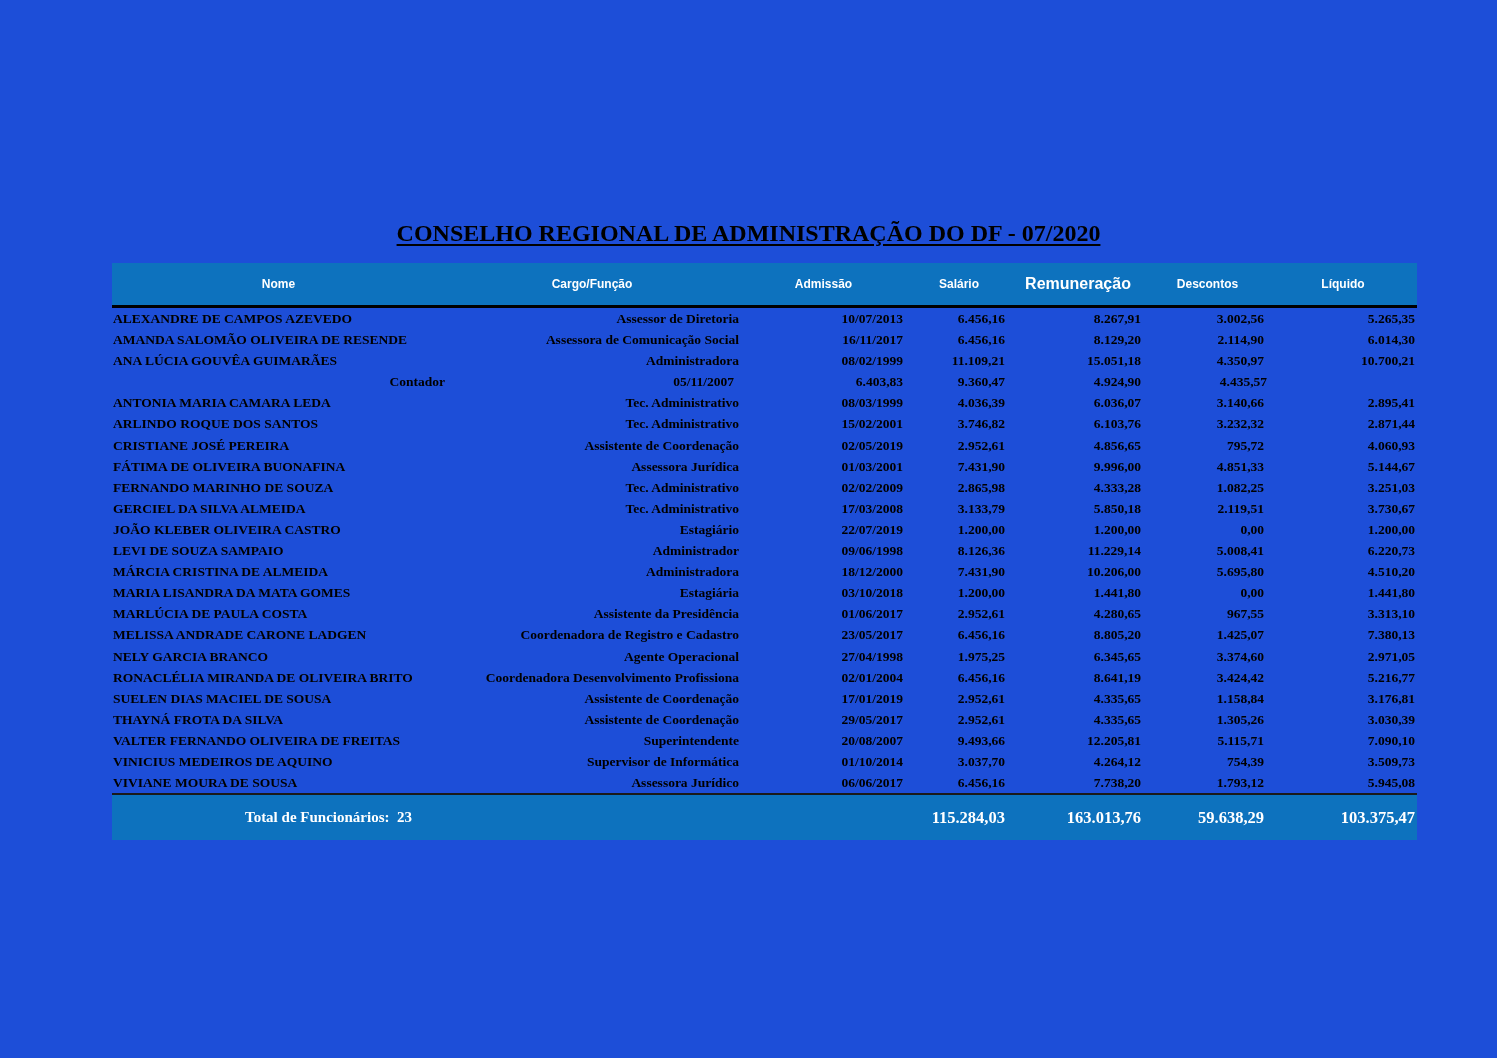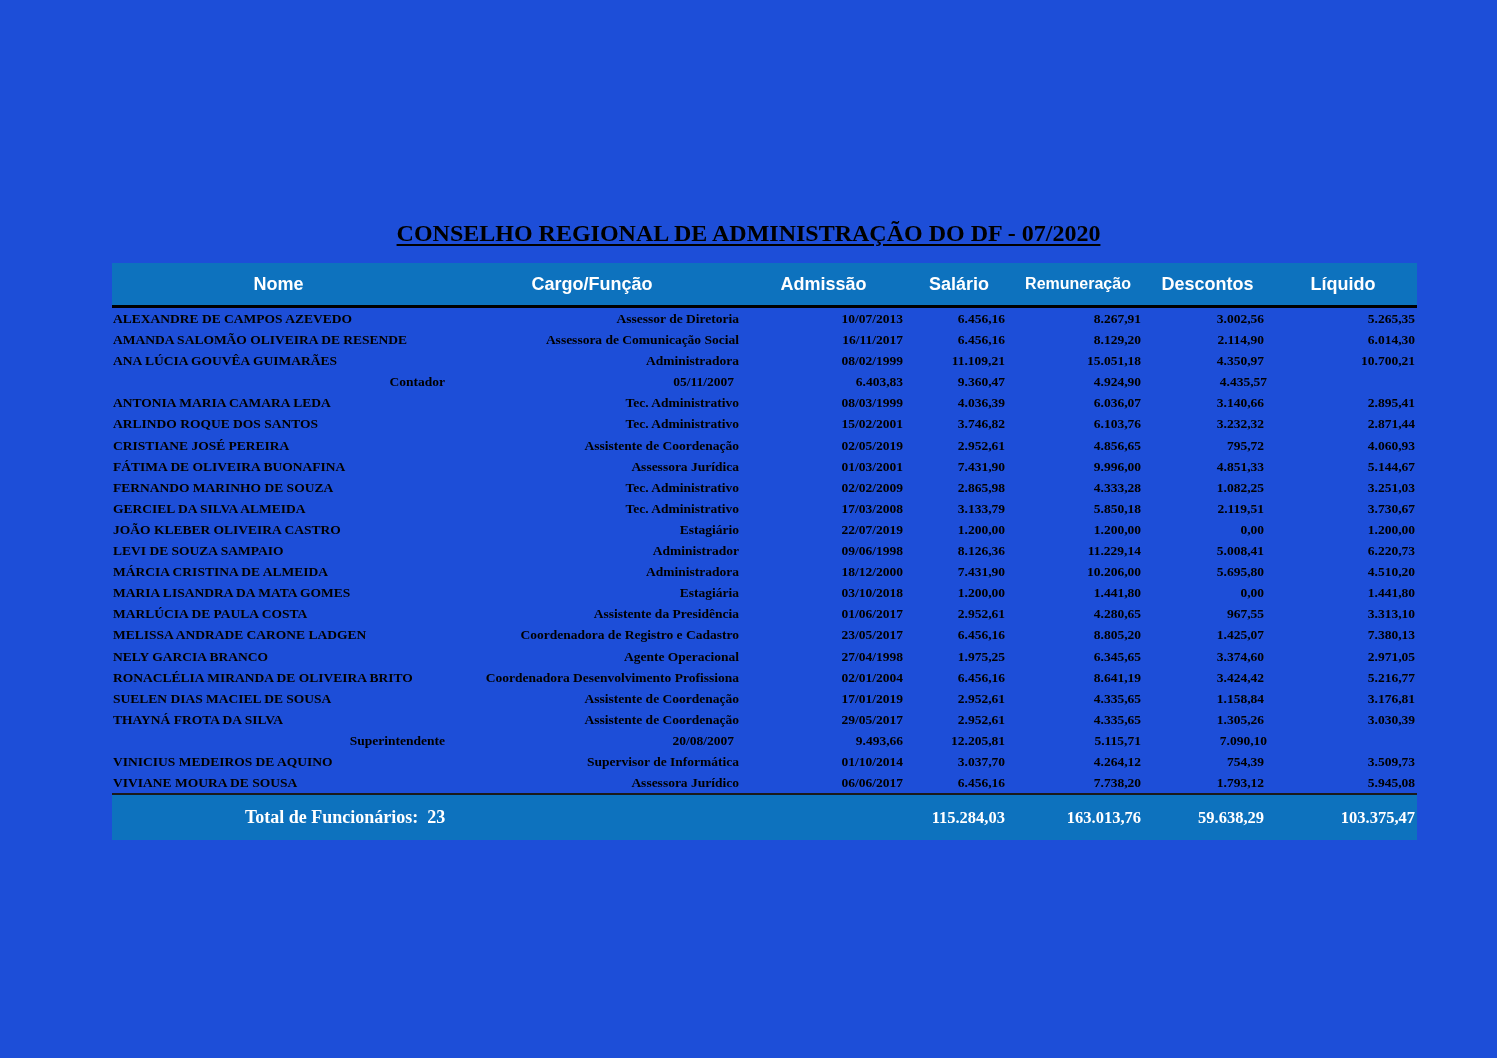--- a/index.html
+++ b/index.html
@@ -36,21 +36,21 @@
     display: grid;
     grid-template-columns: 333px 294px 169px 102px 136px 123px 148px;
     height: 45px;
     background: #0D72BE;
     border-bottom: 3px solid #000000;
     align-items: center;
   }
   .th {
     font-family: "Liberation Sans", sans-serif;
     font-weight: bold;
-    font-size: 18px;
+    font-size: 12px;
     color: #ffffff;
     text-align: center;
     white-space: nowrap;
   }
   .th.small { font-size: 16px; }
   .tbody { width: 100%; }
   .tr {
     display: grid;
     grid-template-columns: 333px 294px 169px 102px 136px 123px 148px;
     height: 21.1px;
@@ -73,21 +73,21 @@
     grid-template-columns: 796px 102px 136px 123px 148px;
     height: 47px;
     background: #0D72BE;
     border-top: 2px solid #1a1a1a;
     align-items: center;
     color: #ffffff;
   }
   .tf-label {
     font-family: "Liberation Serif", serif;
     font-weight: bold;
-    font-size: 18px;
+    font-size: 15px;
     padding-left: 133px;
     white-space: nowrap;
   }
   .tf-num {
     font-family: "Liberation Serif", serif;
     font-weight: bold;
     font-size: 16.5px;
     text-align: right;
     padding-right: 5px;
     white-space: nowrap;
@@ -287,20 +287,21 @@
         <div class="tr">
           <div class="td c-name">THAYNÁ FROTA DA SILVA</div>
           <div class="td c-role">Assistente de Coordenação</div>
           <div class="td num">29/05/2017</div>
           <div class="td num">2.952,61</div>
           <div class="td num">4.335,65</div>
           <div class="td num">1.305,26</div>
           <div class="td num last">3.030,39</div>
         </div>
         <div class="tr">
+          <div class="td c-name">VALTER FERNANDO OLIVEIRA DE FREITAS</div>
           <div class="td c-role">Superintendente</div>
           <div class="td num">20/08/2007</div>
           <div class="td num">9.493,66</div>
           <div class="td num">12.205,81</div>
           <div class="td num">5.115,71</div>
           <div class="td num last">7.090,10</div>
         </div>
         <div class="tr">
           <div class="td c-name">VINICIUS MEDEIROS DE AQUINO</div>
           <div class="td c-role">Supervisor de Informática</div>

